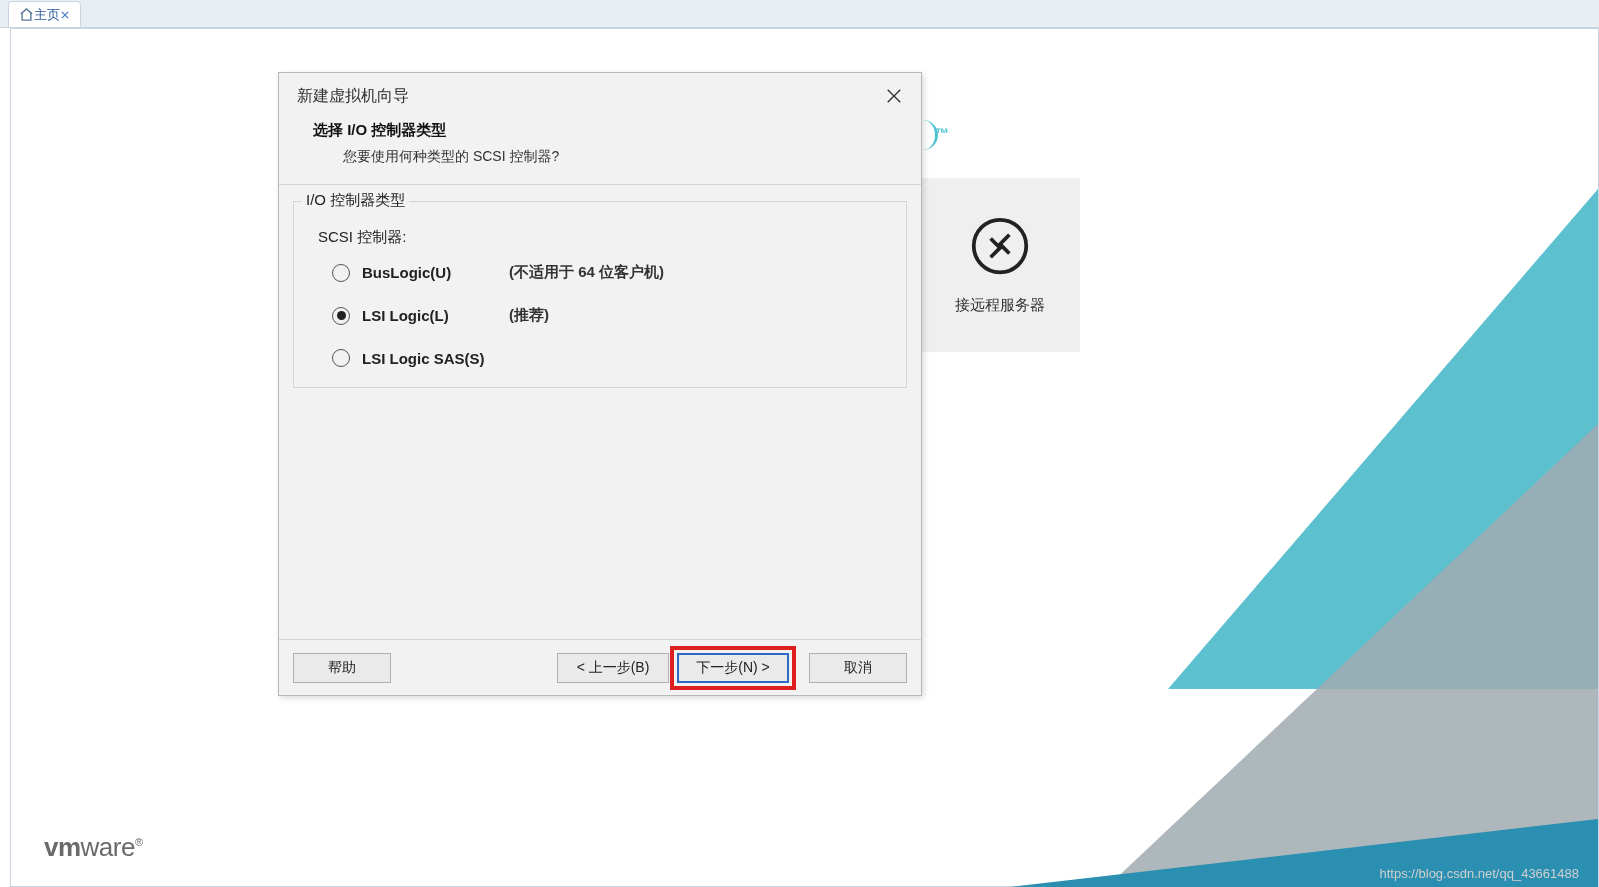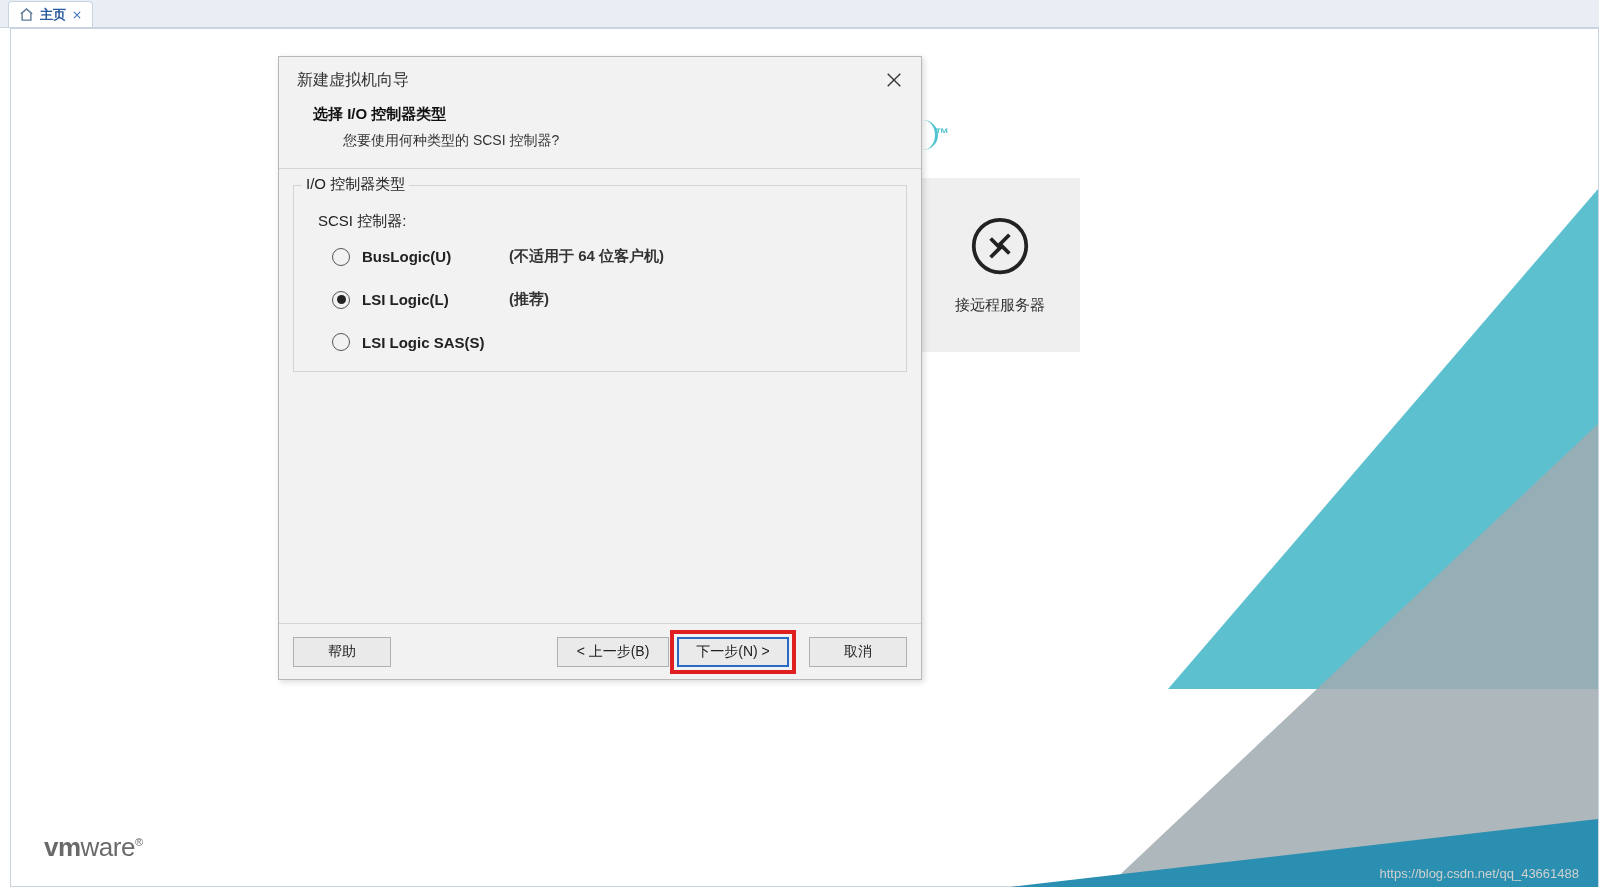--- a/index.html
+++ b/index.html
@@ -20,25 +20,23 @@
       padding-left: 8px;
     }
     .tab {
       background: #ffffff;
       border: 1px solid #c8d4e0;
       border-bottom: none;
       border-radius: 4px 4px 0 0;
       padding: 3px 10px;
       display: flex;
       align-items: center;
-      gap: 6px;
       font-size: 13px;
       color: #2a5a9e;
       height: 26px;
-      font-weight: bold;
     }
     .tab .home-icon {
       width: 15px;
       height: 15px;
       color: #5a7a9a;
     }
     .tab .close-icon {
       width: 10px;
       height: 10px;
       color: #4a7ac0;
@@ -139,21 +137,21 @@
       bottom: -3px;
       width: 0;
       height: 0;
       border-bottom: 70px solid #2a8fb0;
       border-left: 605px solid transparent;
     }
 
     
     .dialog {
       position: absolute;
-      top: 56px;
+      top: 72px;
       left: 278px;
       width: 644px;
       height: 624px;
       background: #f2f2f2;
       border: 1px solid #b8b8b8;
       box-shadow: 2px 2px 6px rgba(0,0,0,0.15);
       display: flex;
       flex-direction: column;
     }
     .dialog-title {

